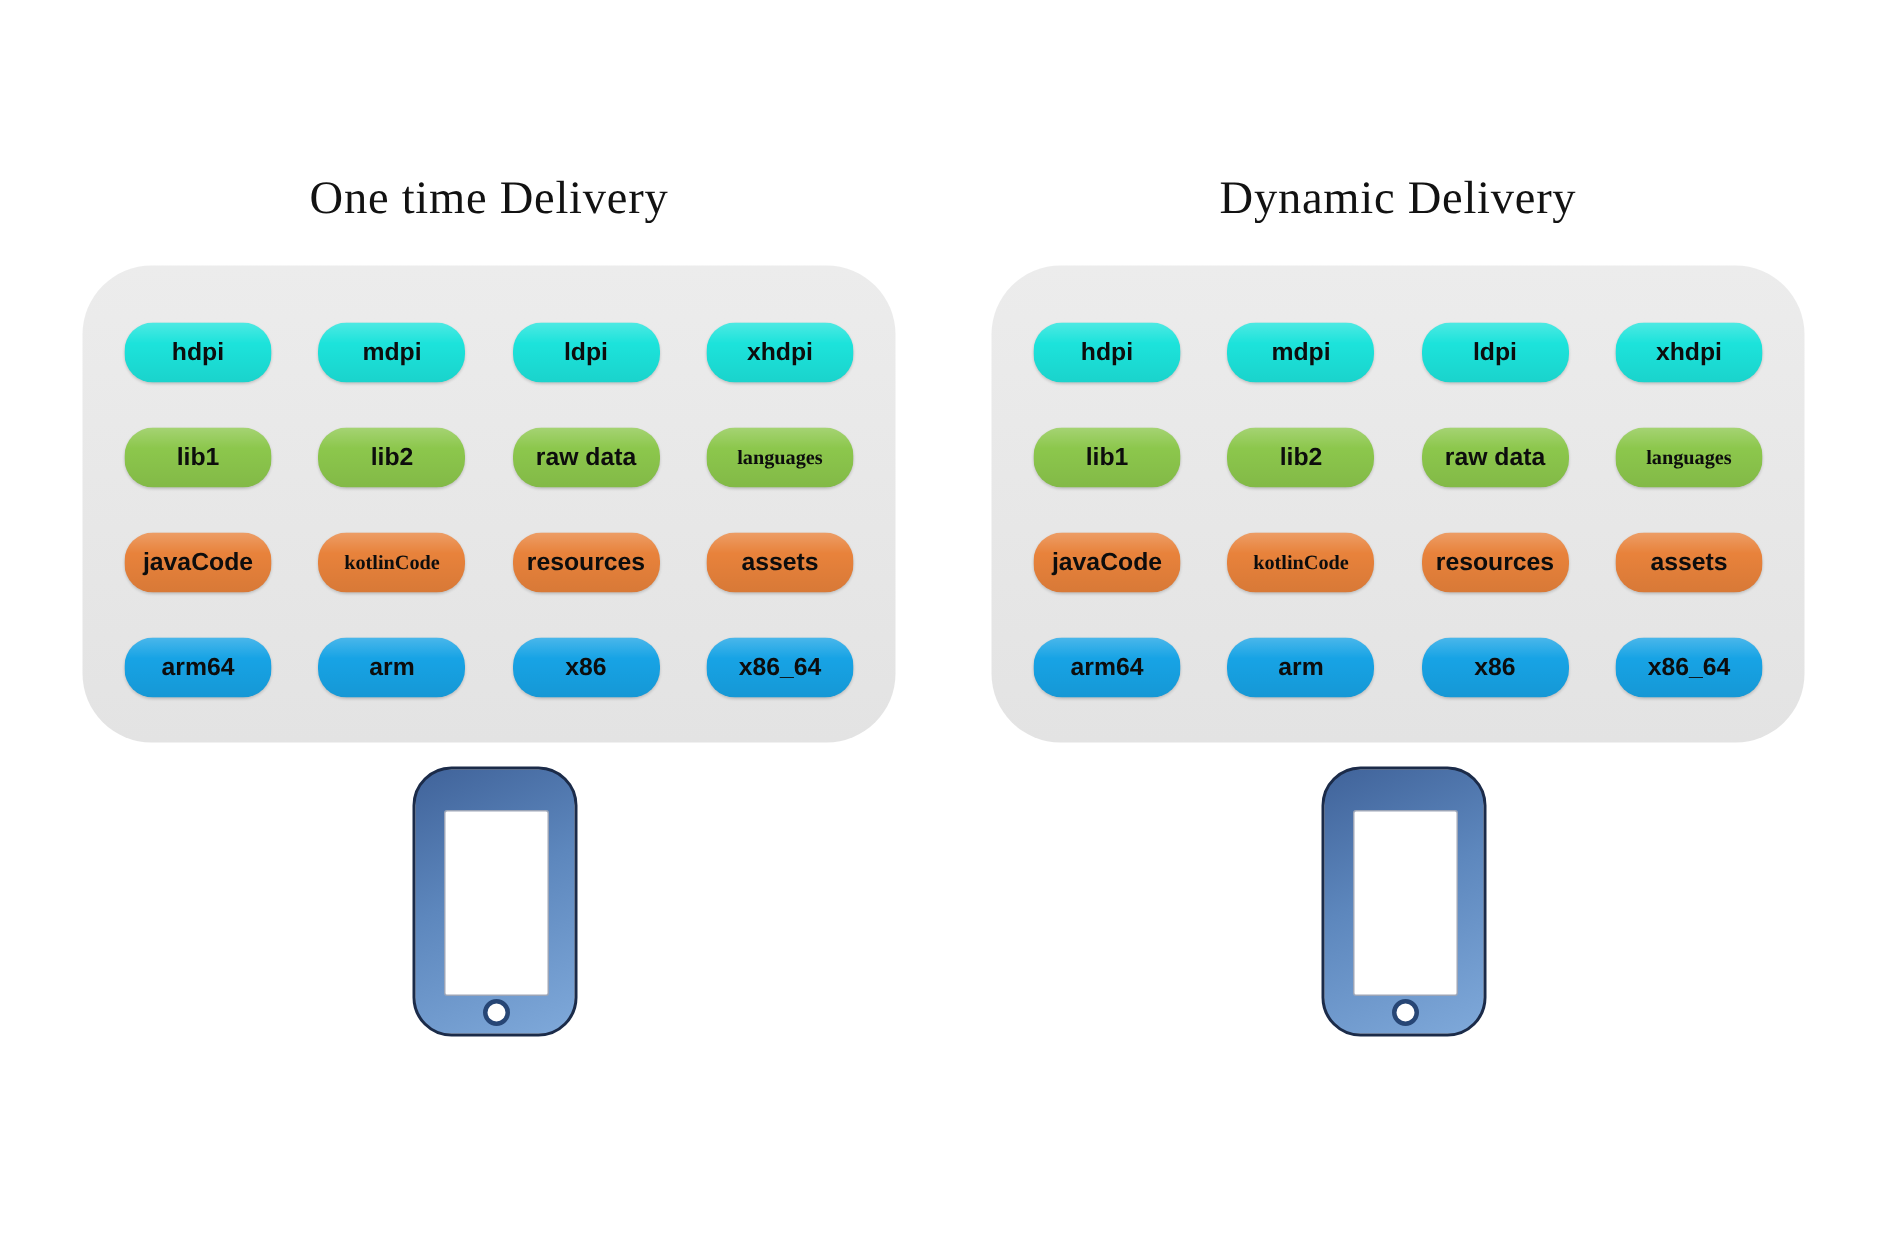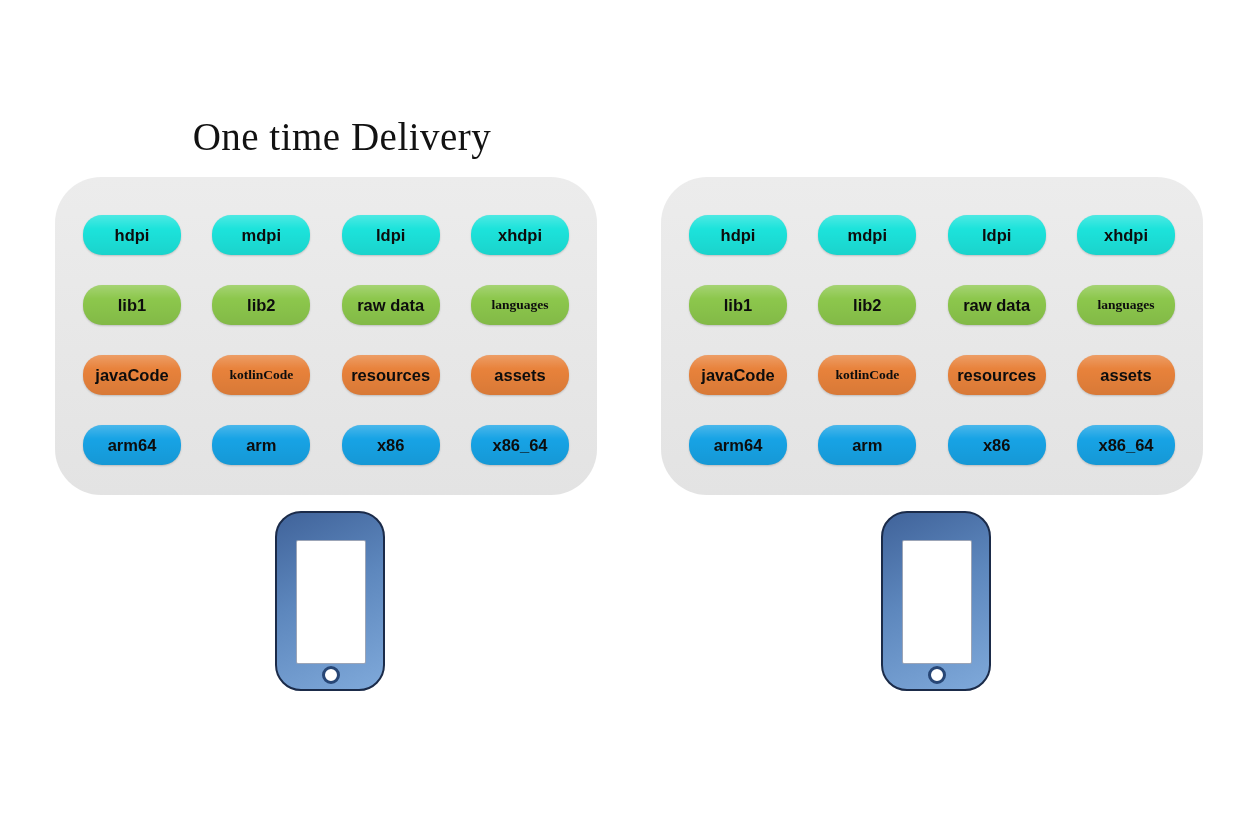--- a/index.html
+++ b/index.html
@@ -22,27 +22,27 @@
     top: 100px;
     width: 542px;
     height: 620px;
   }
   .panel.left  { left: 55px; }
   .panel.right { left: 661px; }
 
   .panel-title {
     position: absolute;
     top: 14px;
-    left: 16px;
+    left: 0;
     width: 100%;
     margin: 0;
     text-align: center;
     font-family: "Liberation Serif", "DejaVu Serif", serif;
     font-weight: 400;
-    font-size: 39px;
+    font-size: 31px;
     color: #121212;
     letter-spacing: 0.5px;
   }
 
   .bundle {
     position: absolute;
     top: 77px;
     left: 0;
     width: 542px;
     height: 318px;
@@ -142,20 +142,21 @@
       </div>
     </div>
 
     <div class="phone">
       <div class="screen"></div>
       <div class="home-btn"></div>
     </div>
   </section>
 
   <section class="panel right">
+    <h2 class="panel-title">Dynamic Delivery</h2>
 
     <div class="bundle">
       <div class="chip-row">
         <div class="chip" style="background-color: rgb(28, 227, 219);">hdpi</div>
         <div class="chip" style="background-color: rgb(28, 227, 219);">mdpi</div>
         <div class="chip" style="background-color: rgb(28, 227, 219);">ldpi</div>
         <div class="chip" style="background-color: rgb(28, 227, 219);">xhdpi</div>
       </div>
       <div class="chip-row">
         <div class="chip" style="background-color: rgb(140, 199, 76);">lib1</div>

